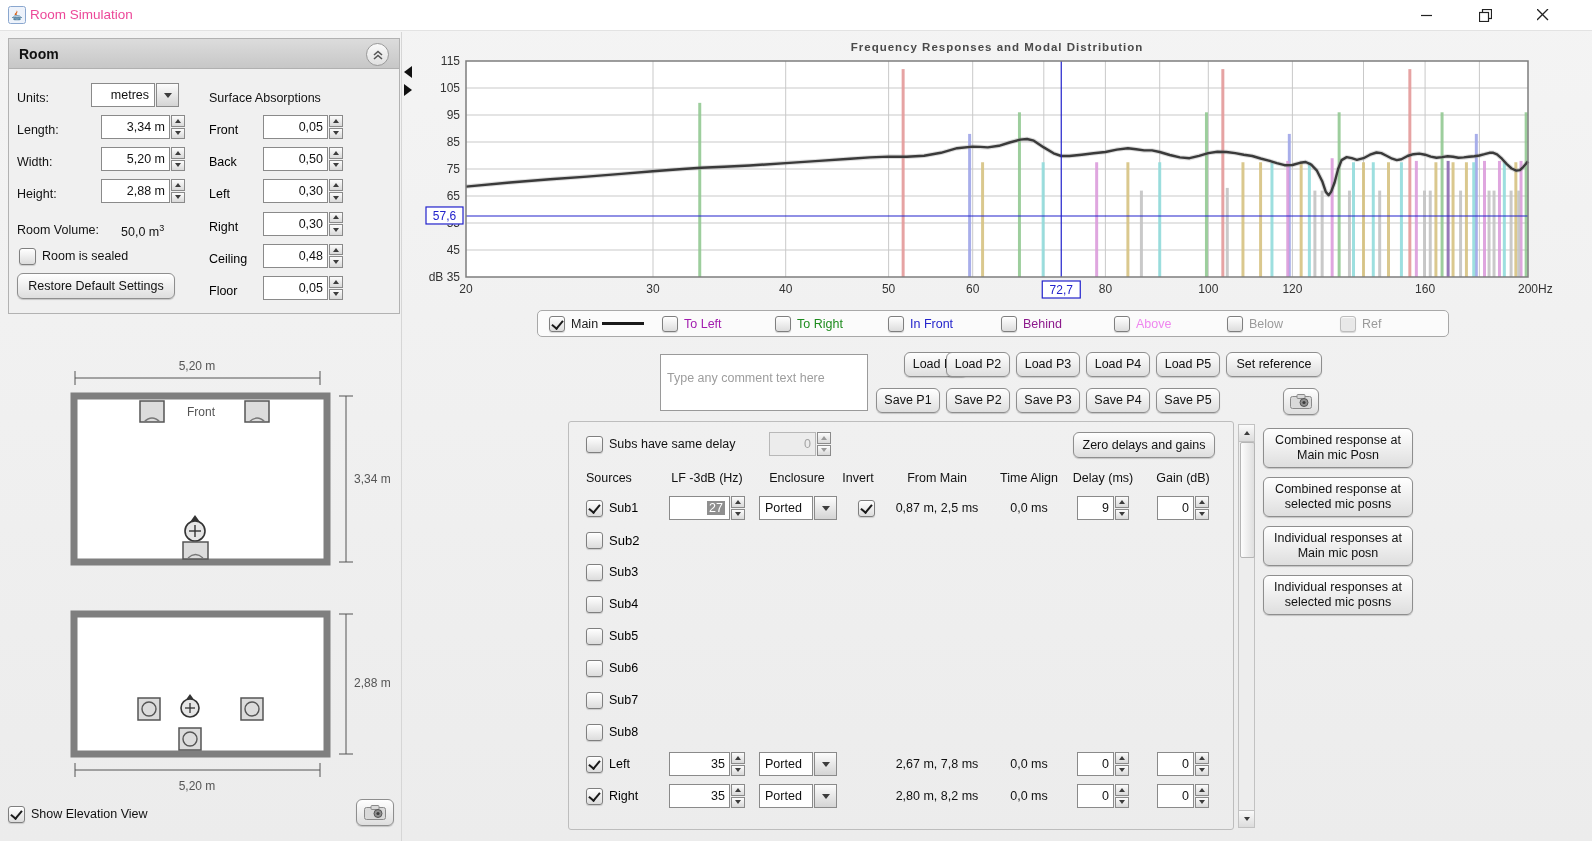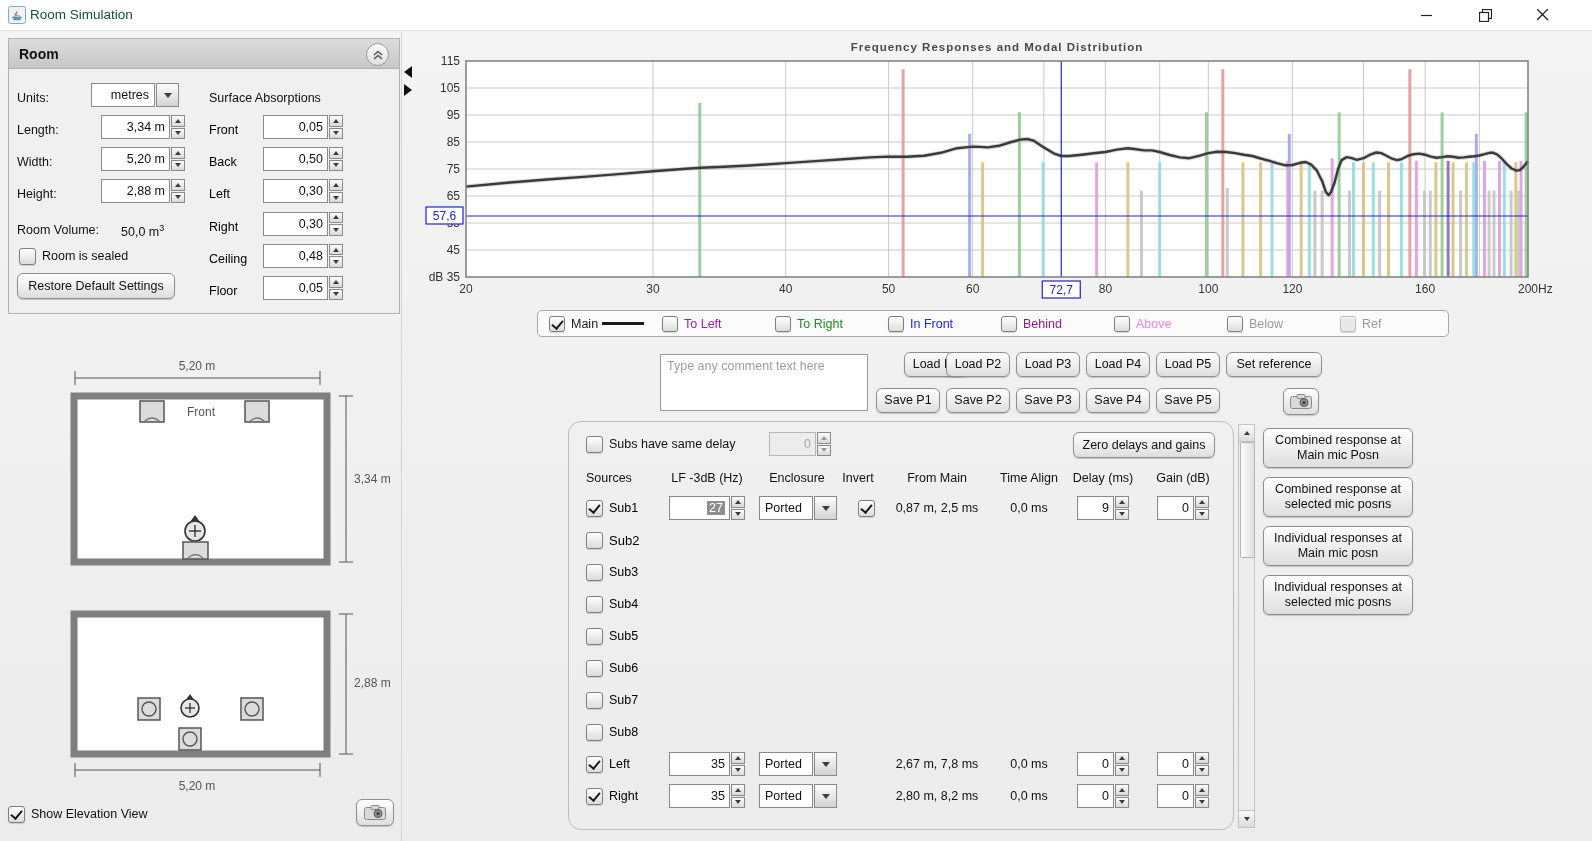--- a/index.html
+++ b/index.html
@@ -1,21 +1,21 @@
 <!DOCTYPE html>
 <html><head>
 <meta charset="utf-8">
 <style>
   html,body{margin:0;padding:0;width:1592px;height:841px;overflow:hidden;
     font-family:"Liberation Sans","DejaVu Sans",sans-serif;background:#f0f0f0;}
   #app{position:relative;width:1592px;height:841px;background:linear-gradient(#f4f4f4,#ececec);}
 
   
   .titlebar{position:absolute;left:0;top:0;width:1592px;height:30px;background:#ffffff;border-bottom:1px solid #e3e3e3;}
-  .title-text{position:absolute;left:30px;top:7px;font-size:13.5px;color:#14532d;}
+  .title-text{position:absolute;left:30px;top:7px;font-size:13.5px;color:#ec4899;}
   .java-icon{position:absolute;left:8px;top:6px;}
   .winbtn{position:absolute;top:0;width:46px;height:30px;display:flex;align-items:center;justify-content:center;}
 
   
   .btn{position:absolute;display:flex;align-items:center;justify-content:center;text-align:center;
     border:1px solid #8e8e8e;border-radius:6px;background:linear-gradient(#ffffff,#dedede);
     font-size:12.5px;color:#111;box-shadow:0 1px 1px rgba(0,0,0,.18);line-height:1.2;}
   .cb{position:relative;width:15px;height:15px;border:1px solid #7f7f7f;border-radius:3px;
     background:linear-gradient(#ffffff,#dcdcdc);box-shadow:inset 0 1px 1px rgba(255,255,255,.8),0 1px 1px rgba(0,0,0,.15);flex:none;}
   .cb.checked::after{content:"";position:absolute;left:4px;top:1px;width:5px;height:9px;
@@ -59,25 +59,25 @@
   .legend{position:absolute;left:537px;top:310px;width:912px;height:27px;border:1px solid #a8a8a8;border-radius:5px;
     background:#fbfbfb;display:flex;align-items:center;padding-left:11px;box-sizing:border-box;}
   .legend-item{display:flex;align-items:center;width:113px;flex:none;}
   .legend-item .cb{margin-right:6px;width:14px;height:14px;}
   .legend-label{font-size:12.5px;}
   .legend-line{display:inline-block;width:42px;height:3px;background:#1a1a1a;margin-left:4px;}
 
   
   .comment-box{position:absolute;left:660px;top:354px;width:208px;height:57px;border:1px solid #9a9a9a;
     background:#fff;resize:none;font-family:"Liberation Sans","DejaVu Sans",sans-serif;font-size:12.5px;
-    color:#111;padding:4px 6px;box-sizing:border-box;}
+    color:#111;padding:16px 6px;box-sizing:border-box;}
   .comment-box::placeholder{color:#9d9d9d;}
 
   
-  .subs-box{position:absolute;left:568px;top:421px;width:664px;height:407px;border:1px solid #bdbdbd;border-radius:13px;}
+  .subs-box{position:absolute;left:568px;top:421px;width:664px;height:407px;border:1px solid #bdbdbd;border-radius:3px;}
   .hdr{position:absolute;font-size:12.5px;color:#111;white-space:nowrap;transform:translateX(-50%);}
   .cell-text{position:absolute;font-size:12.5px;color:#111;white-space:nowrap;transform:translateX(-50%);}
   .lf-sel{background:#8f8f8f;color:#fff;padding:0 2px;}
 
   
   .scrollbar{position:absolute;left:1238px;top:424px;width:17px;height:404px;border:1px solid #c2c2c2;background:#ededed;box-sizing:border-box;}
   .sc-btn{position:absolute;left:0;width:15px;height:16px;background:linear-gradient(#fafafa,#dcdcdc);
     border-bottom:1px solid #c2c2c2;display:flex;align-items:center;justify-content:center;}
   .sc-btn.bottom{bottom:0;border-top:1px solid #c2c2c2;border-bottom:none;}
   .sc-thumb{position:absolute;left:1px;top:17px;width:13px;height:114px;border:1px solid #b5b5b5;border-radius:2px;

